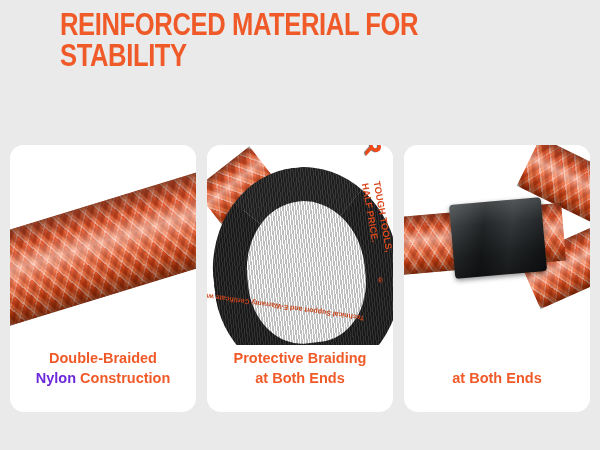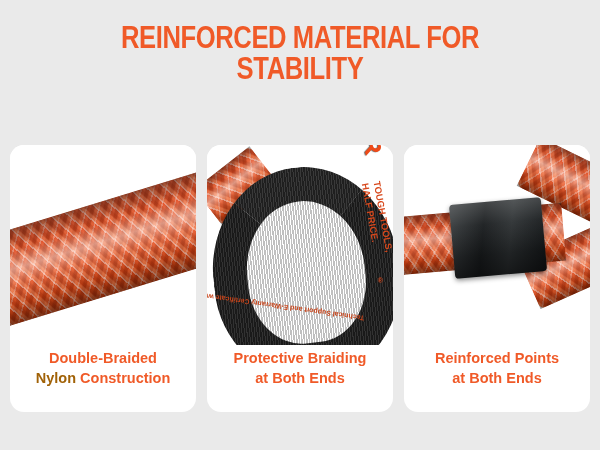--- a/index.html
+++ b/index.html
@@ -5,21 +5,21 @@
   * { margin:0; padding:0; box-sizing:border-box; }
   html,body { width:600px; height:450px; }
   body {
     background:#eaeaea;
     font-family:"Liberation Sans", sans-serif;
     overflow:hidden;
     position:relative;
   }
 
   
-  .header { padding-top:22px; text-align:center; }
+  .header { padding-top:9px; }
   .headline {
     color:#f05a28;
     font-weight:bold;
     font-size:32px;
     line-height:0.96;
     letter-spacing:-0.5px;
     transform:scaleX(0.80);
     transform-origin:center top;
     white-space:nowrap;
   }
@@ -62,21 +62,21 @@
     justify-content:center;
     text-align:center;
     padding:0 6px 20px;
   }
   .caption-txt {
     color:#f05a28;
     font-weight:bold;
     font-size:14.5px;
     line-height:1.32;
   }
-  .caption-txt .black { color:#a16207; }
+  .caption-txt .black { color:#6d28d9; }
 
   
   .braid {
     background-color:#e8511f;
     background-image:
       repeating-linear-gradient(58deg,
         rgba(255,255,255,0.40) 0px, rgba(255,255,255,0.40) 1.5px,
         rgba(255,170,120,0.30) 1.5px, rgba(255,170,120,0.30) 4px,
         rgba(150,40,10,0.28) 5.5px, rgba(150,40,10,0.28) 8px,
         rgba(255,255,255,0.0) 9.5px, rgba(255,255,255,0.0) 12px),
@@ -286,19 +286,19 @@
       </div>
       <div class="braid rope3-main">
         <div class="shade-tube"></div>
       </div>
       <div class="wrap-band">
         <div class="wrap-gloss"></div>
       </div>
     </div>
     <div class="caption">
       <div class="caption-txt">
-        <span>Reinforced Points</span><br>
+        <br>
         <span>at Both Ends</span>
       </div>
     </div>
   </div>
 
 </div>
 
 </body></html>

